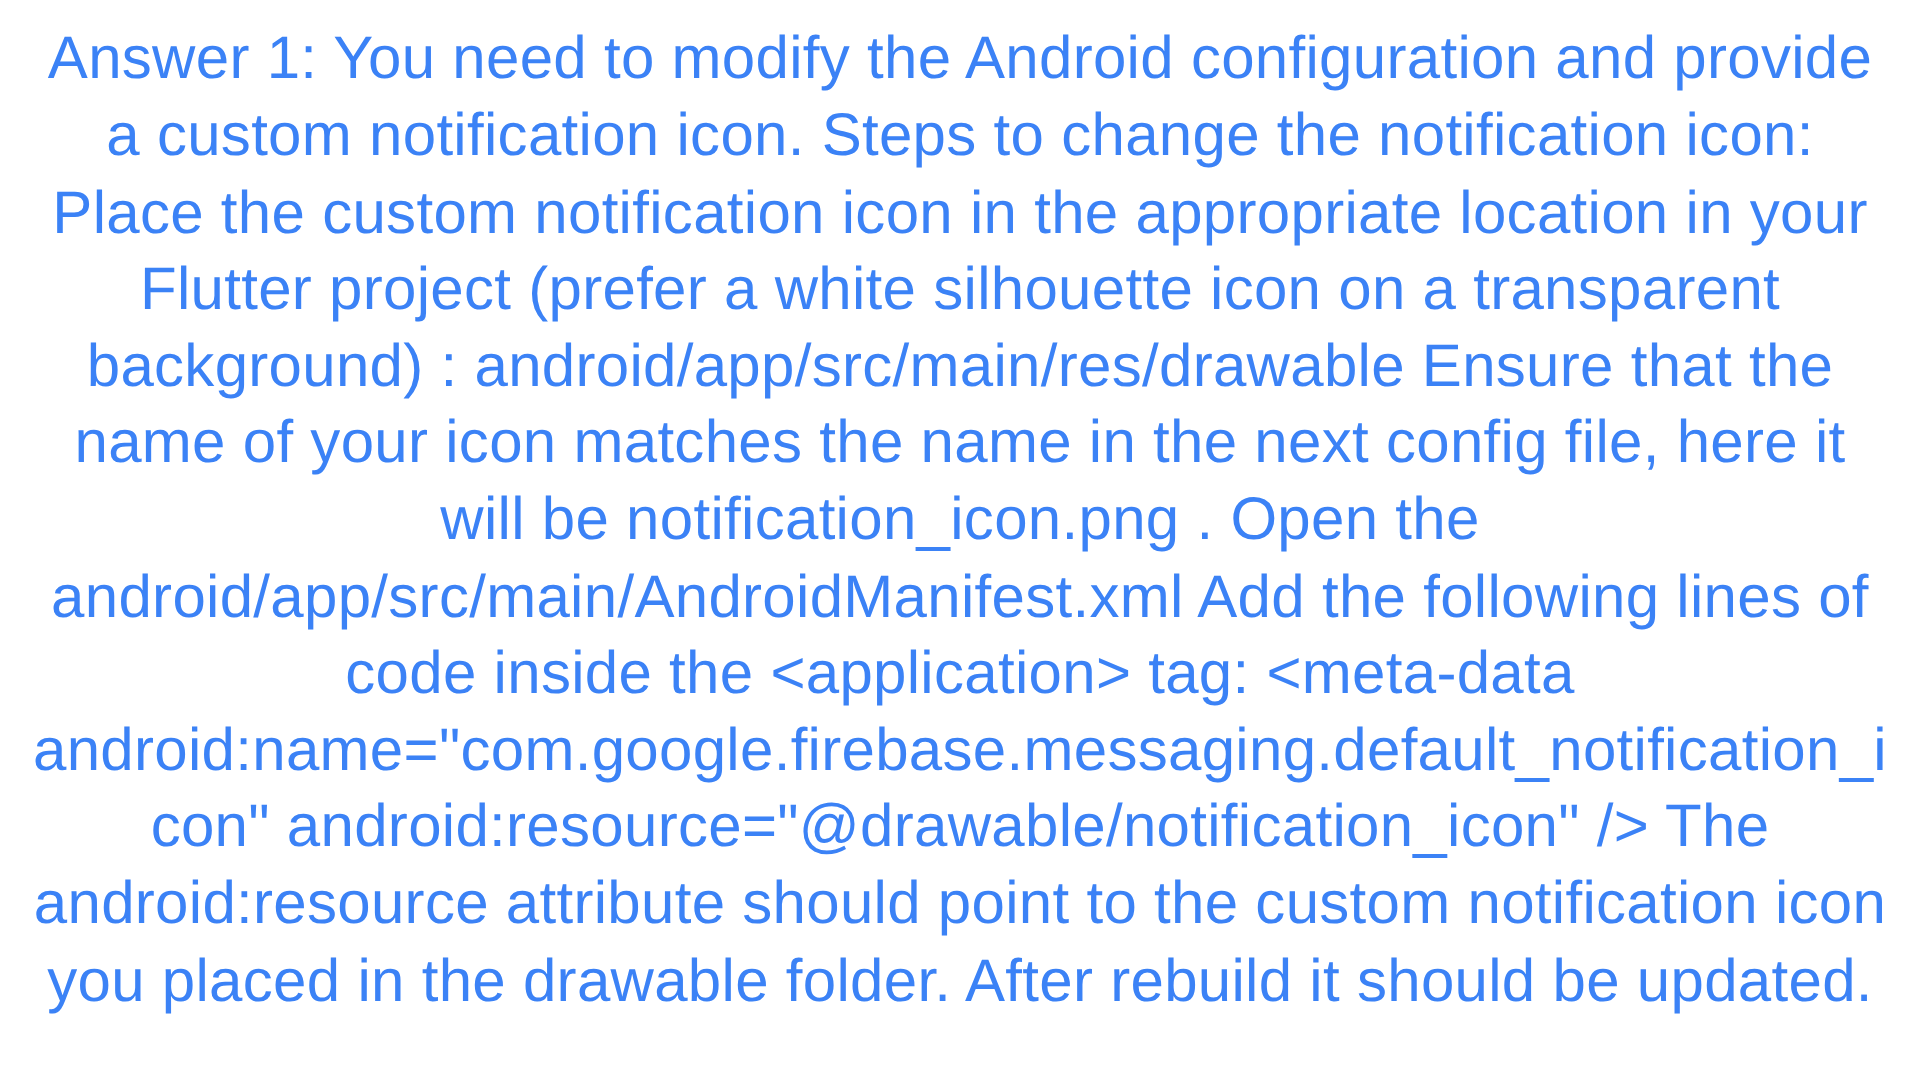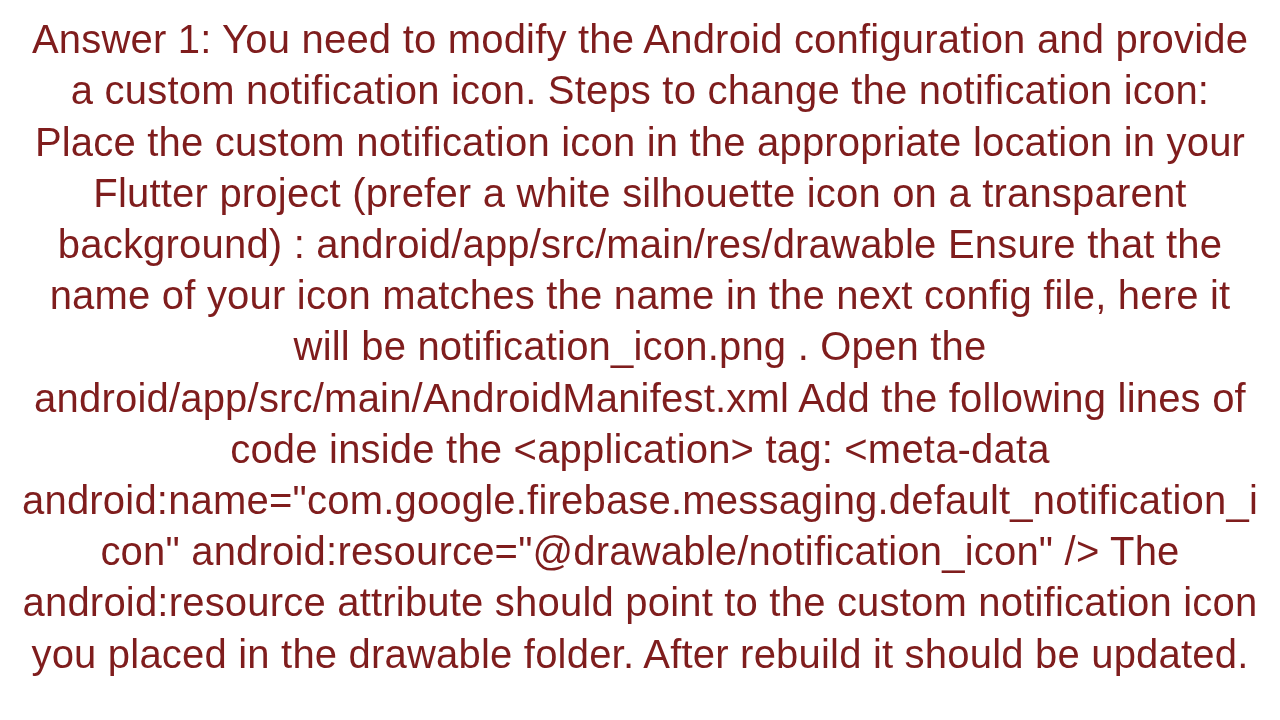--- a/index.html
+++ b/index.html
@@ -16,21 +16,21 @@
     box-sizing: border-box;
     padding: 0 20px;
     display: flex;
     align-items: center;
     justify-content: center;
   }
   .answer-text {
     font-family: Arial, Helvetica, sans-serif;
     font-size: 40px;
     line-height: 1.28;
-    color: #7f1d1d;
+    color: #3b82f6;
     text-align: center;
     letter-spacing: 0.2px;
     word-break: break-word;
     margin-top: -26px;
   }
 </style>
 </head>
 <body>
 
 <div class="content">

